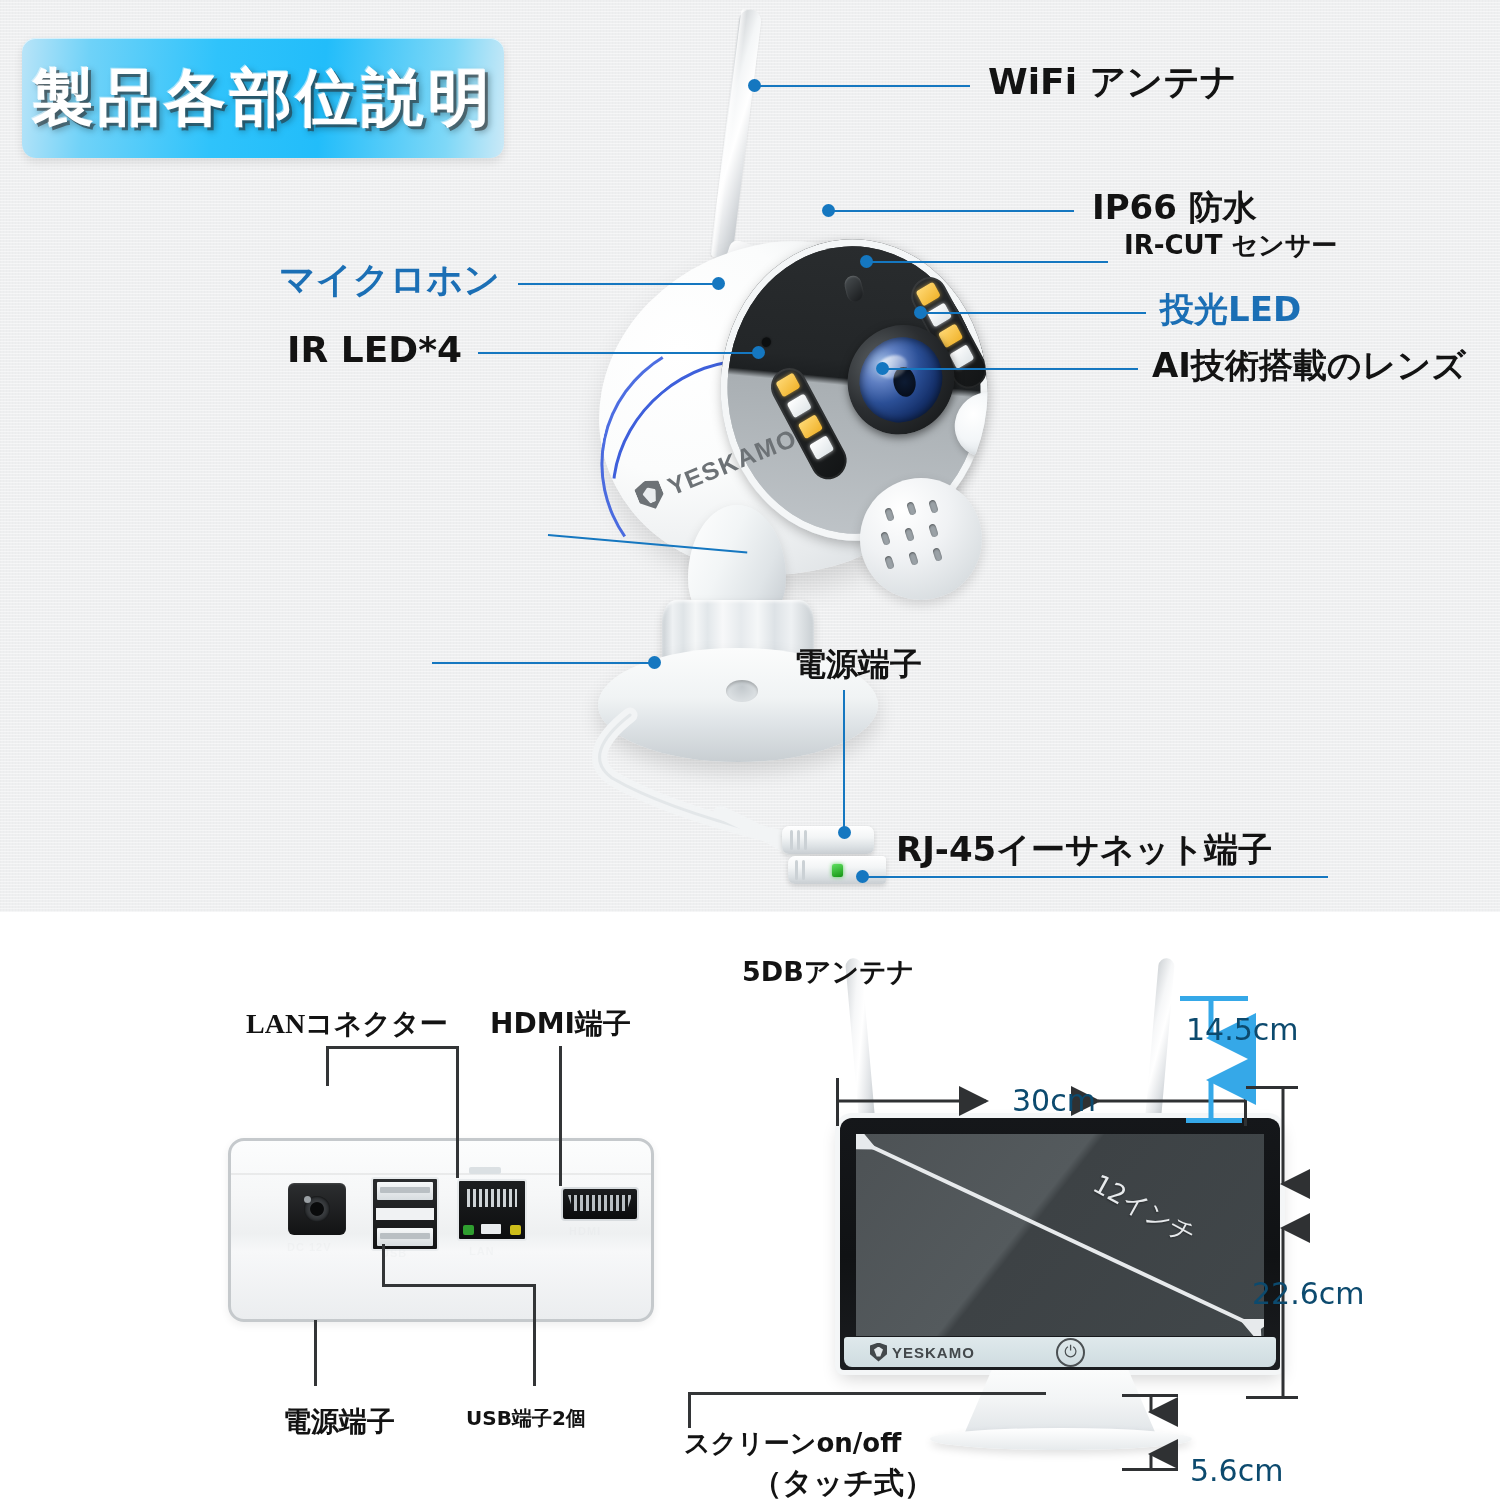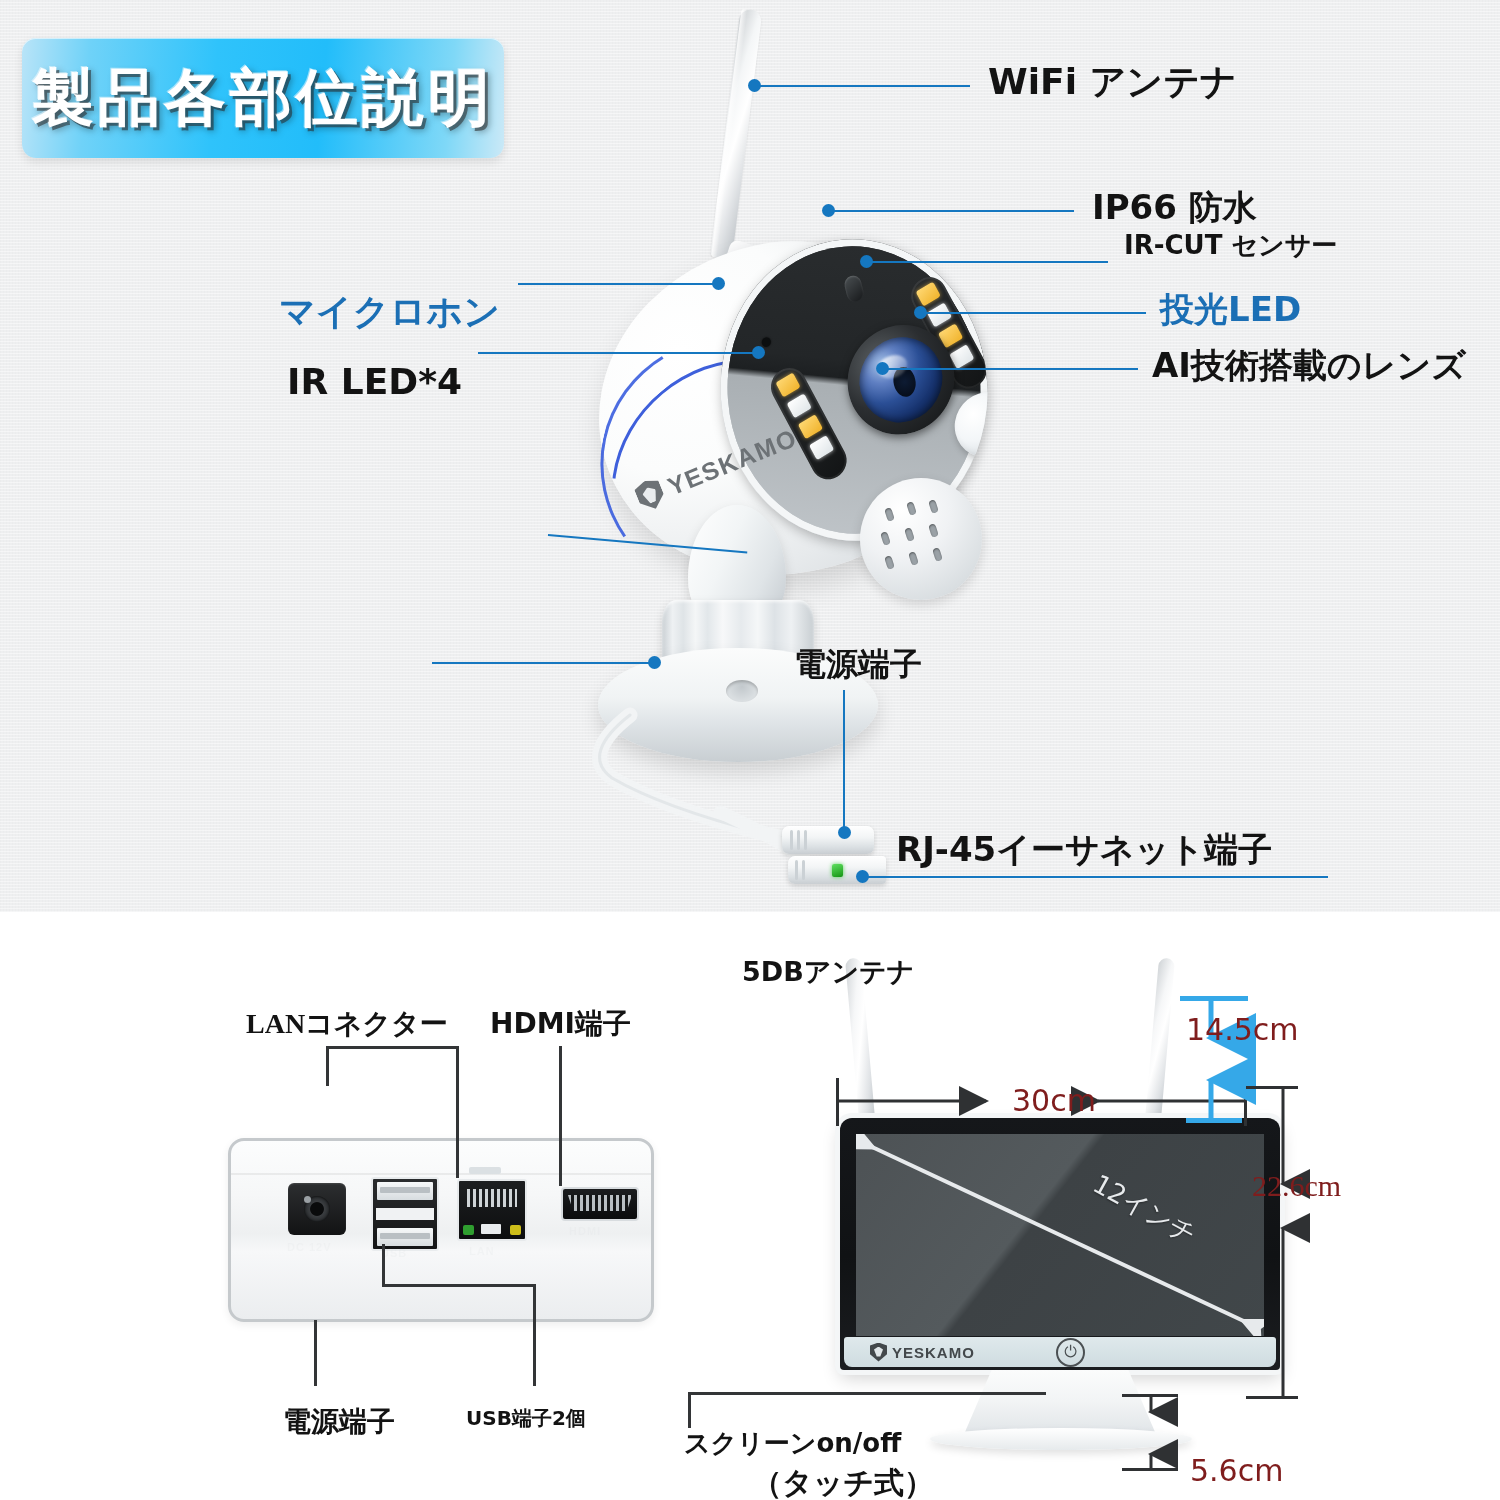--- a/index.html
+++ b/index.html
@@ -47,21 +47,21 @@
   
   .lbl{
     position:absolute;
     font-family:"DejaVu Sans","Liberation Sans",sans-serif;
     font-weight:700;
     white-space:nowrap;
     color:#131313;
     line-height:1;
   }
   .lbl.blue{color:#1b6fb5;}
-  .lbl.r{text-align:right;margin-top:32px;}
+  .lbl.r{text-align:right;}
 
   
   .ldr{position:absolute;background:#1577c0;}
   .ldr.h{height:2px;}
   .ldr.v{width:2px;}
   .dot{position:absolute;width:13px;height:13px;border-radius:50%;background:#1577c0;}
   .ldr-dark{position:absolute;background:#333537;}
   .ldr-dark.h{height:3px;}
   .ldr-dark.v{width:3px;}
 
@@ -367,21 +367,21 @@
     border-radius:50%;
     background:linear-gradient(to bottom,#ffffff,#e6eaec);
     box-shadow:0 4px 9px rgba(0,0,0,.12);
   }
 
   
   .dim{position:absolute;background:#2f3133;}
   .dim.h{height:3px;}
   .dim.v{width:3px;}
   .dim-txt{
-    position:absolute;font-size:30px;color:#7f1d1d;
+    position:absolute;font-size:30px;color:#0c4a6e;
     font-family:"DejaVu Sans","Liberation Sans",sans-serif;font-weight:400;
     white-space:nowrap;
   }
   
   .bdim{position:absolute;background:#35a8e8;}
   .bdim.h{height:5px;}
   svg.arrow-layer{position:absolute;left:0;top:0;overflow:visible;pointer-events:none;}
 </style>
 </head>
 <body>
@@ -639,21 +639,21 @@
       <marker id="dv1" markerWidth="10" markerHeight="10" refX="5" refY="9" orient="auto">
         <path d="M0,0 L10,0 L5,10 Z" fill="#2f3133"></path>
       </marker>
       <marker id="dv2" markerWidth="10" markerHeight="10" refX="5" refY="1" orient="auto">
         <path d="M0,10 L10,10 L5,0 Z" fill="#2f3133"></path>
       </marker>
     </defs>
     <line x1="11" y1="2" x2="11" y2="98" stroke="#2f3133" stroke-width="3" marker-end="url(#dv1)"></line>
     <line x1="11" y1="310" x2="11" y2="142" stroke="#2f3133" stroke-width="3" marker-end="url(#dv2)"></line>
   </svg>
-  <div class="dim-txt" style="left:1252px;top:1169px;font-family:Liberation Serif, serif;">22.6cm</div>
+  <div class="dim-txt" style="left:1252px;top:1276px;">22.6cm</div>
 
   <div class="dim h" style="left:1122px;top:1394px;width:56px;"></div>
   <div class="dim h" style="left:1122px;top:1468px;width:56px;"></div>
   <svg class="arrow-layer" style="left:1138px;top:1394px;width:26px;height:78px;" viewBox="0 0 26 78">
     <line x1="13" y1="2" x2="13" y2="18" stroke="#2f3133" stroke-width="3" marker-end="url(#dv1)"></line>
     <line x1="13" y1="76" x2="13" y2="60" stroke="#2f3133" stroke-width="3" marker-end="url(#dv2)"></line>
   </svg>
   <div class="dim-txt" style="left:1190px;top:1412px;margin-top:41px;">5.6cm</div>
 
   <div class="ldr-dark h" style="left:688px;top:1392px;width:358px;"></div>

